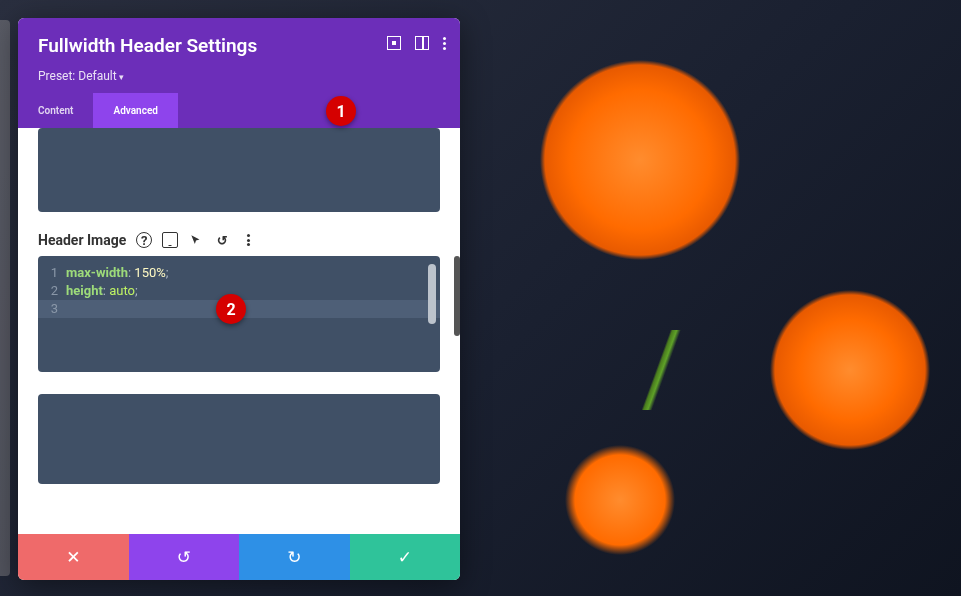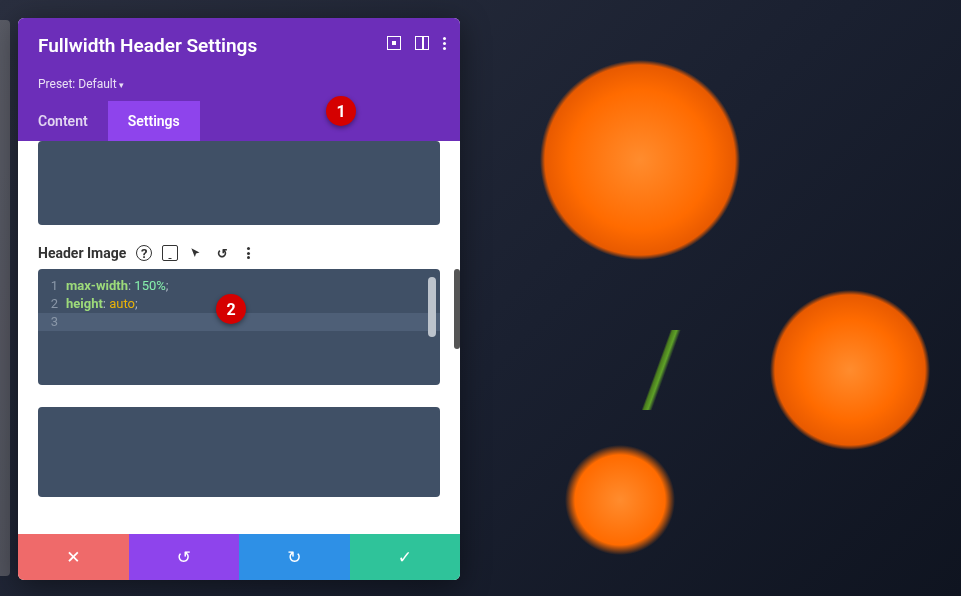--- a/index.html
+++ b/index.html
@@ -13,33 +13,33 @@
     radial-gradient(circle at 620px 500px,#ff8c2e 0,#ff6b00 45px,transparent 55px),
     linear-gradient(110deg,transparent 0,transparent 630px,#4a7c1e 632px,#5fa228 636px,transparent 640px) 0 330px/100% 80px no-repeat,
     linear-gradient(135deg,#2a2f3f 0,#1a2030 55%,#0f1420 100%);
 }
 .left-strip { position:absolute; left:0; top:20px; bottom:20px; width:10px; background:rgba(230,225,215,.25); border-radius:0 4px 4px 0;}
 
 
 .panel { position:absolute; top:18px; left:18px; width:442px; height:562px; background:#fff; border-radius:6px; box-shadow:0 6px 30px rgba(0,0,0,.45); display:flex; flex-direction:column; overflow:hidden;}
 .panel-header { background:#6c2eb9; color:#fff; padding:16px 20px 10px; position:relative;}
 .panel-title { font-size:19px; font-weight:600; }
-.preset { font-size:12px; opacity:.85; margin-top:20px; cursor:pointer;}
+.preset { font-size:12px; opacity:.85; margin-top:12px; cursor:pointer;}
 .preset::after { content:" ▾"; font-size:9px;}
 .header-icons { position:absolute; top:18px; right:14px; display:flex; gap:14px; align-items:center;}
 .header-icons span { font-size:15px; cursor:pointer; display:inline-flex;}
 .hicon-expand { width:14px; height:14px; border:1.5px solid #fff; position:relative;}
 .hicon-expand::after { content:""; position:absolute; width:4px; height:4px; background:#fff; top:4px; left:4px;}
 .hicon-cols { width:14px; height:14px; border:1.5px solid #fff; position:relative;}
 .hicon-cols::after { content:""; position:absolute; width:1.5px; height:100%; background:#fff; left:50%;}
 .hicon-more { display:flex; flex-direction:column; gap:2px;}
 .hicon-more i { width:3px; height:3px; background:#fff; border-radius:50%;}
 
 .tabs { display:flex; background:#6c2eb9;}
-.tab { flex:0 0 auto; padding:12px 20px; color:rgba(255,255,255,.8); font-size:14px; font-weight:600; cursor:pointer;}
+.tab { flex:0 0 auto; padding:12px 20px; color:rgba(255,255,255,.8); font-size:10px; font-weight:600; cursor:pointer;}
 .tab[data-active="true"] { background:#8e44ec; color:#fff;}
 .tabs .spacer { flex:1;}
 
 .panel-body { flex:1; overflow-y:auto; padding:0 20px 20px; position:relative;}
 .panel-body::-webkit-scrollbar { width:8px;}
 .panel-body::-webkit-scrollbar-thumb { background:#888; border-radius:4px;}
 .scroll-ind { position:absolute; right:0; top:128px; width:6px; height:80px; background:#555; border-radius:3px;}
 
 .code-block { background:#405066; border-radius:4px; min-height:84px; margin-top:0; position:relative;}
 .code-block.first { height:84px; margin-bottom:20px;}
@@ -58,22 +58,22 @@
 .ti-dots i { width:3px; height:3px; background:#333; border-radius:50%;}
 
 .editor-wrap { position:relative; background:#405066; border-radius:4px; margin-bottom:22px; height:116px;}
 .editor-scroll { position:absolute; right:4px; top:8px; width:8px; height:60px; background:#bcc3cc; border-radius:4px;}
 .editor { padding:8px 0 8px 0; font-family:Consolas,Monaco,monospace; font-size:13px; line-height:18px;}
 .ed-line { display:flex;}
 .gutter { width:28px; text-align:right; padding-right:8px; color:#8a97a8; user-select:none;}
 .ed-content { flex:1; white-space:pre;}
 .ed-current { background:#4e5f77;}
 .kw { color:#9ddb7a;font-weight:bold;}
-.num { color:#86efac;}
-.auto { color:#eab308;}
+.num { color:#fef9c3;}
+.auto { color:#bef264;}
 .colon { color:#aeb9c7;}
 .semi { color:#aeb9c7;}
 
 .footer { display:flex; height:46px;}
 .footer button { flex:1; border:none; color:#fff; font-size:17px; cursor:pointer; display:flex; align-items:center; justify-content:center;}
 .btn-cancel { background:#ef6a6a;}
 .btn-undo { background:#8e44ec;}
 .btn-redo { background:#2e90e6;}
 .btn-save { background:#2fc39a;}
 
@@ -102,21 +102,21 @@
             <i></i>
             <i></i>
             <i></i>
           </span>
         </span>
     </div>
   </div>
 
   <div class="tabs">
     <div class="tab">Content</div>
-    <div class="tab" data-active="true">Settings</div>
+    <div class="tab" data-active="true">Advanced</div>
     <div class="spacer"></div>
   </div>
 
   <div class="panel-body">
     <div class="code-block first"></div>
 
     <div class="section-row">
       <span class="section-label">Header Image</span>
       <div class="tool-icons">
         <span class="ti-help">?</span>

